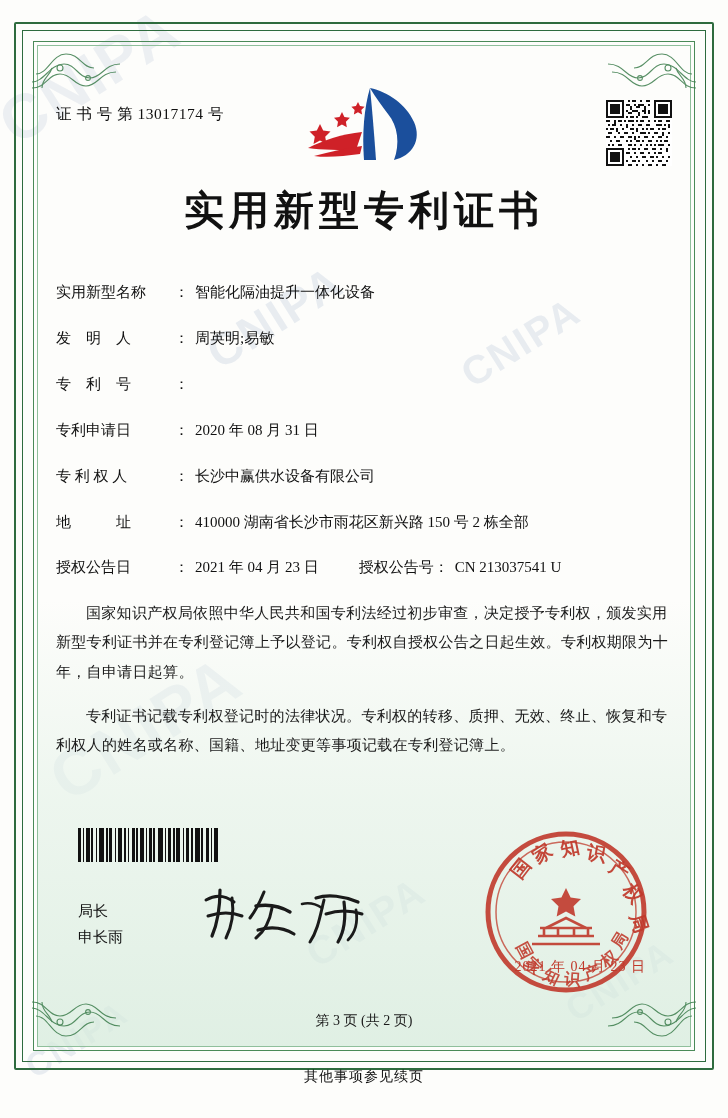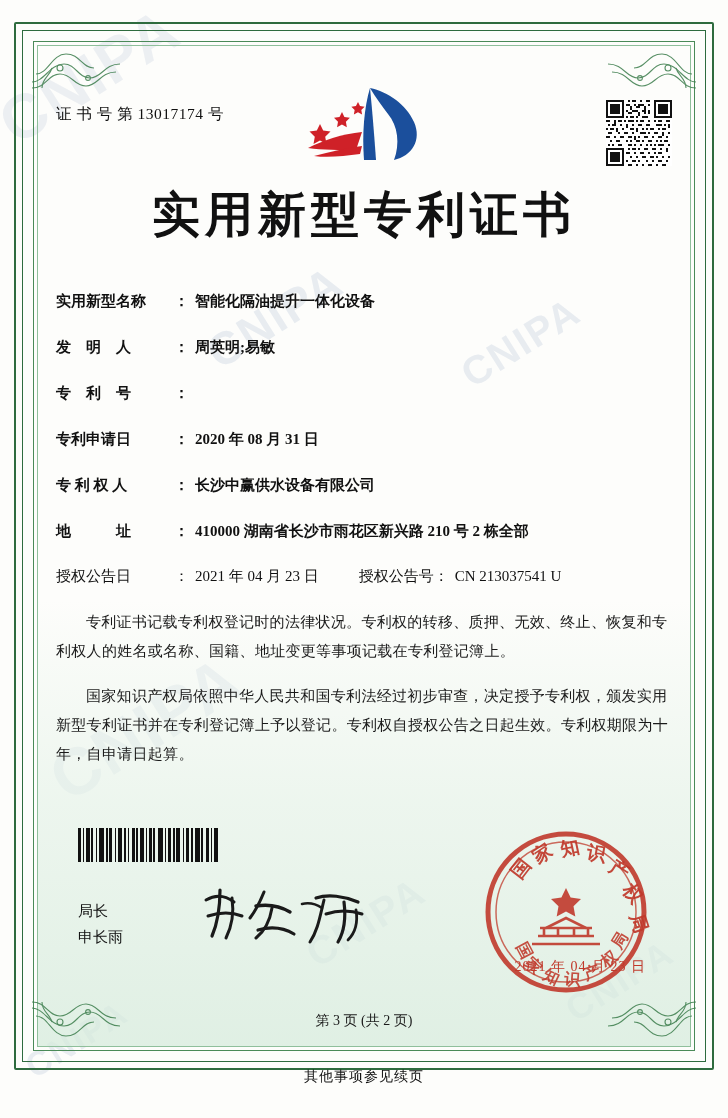--- a/index.html
+++ b/index.html
@@ -112,39 +112,38 @@
   .qr {
     position: absolute;
     right: 56px;
     top: 100px;
     width: 66px; height: 66px;
   }
   .qr svg { display:block; width:100%; height:100%; }
 
   .title {
     text-align: center;
-    font-size: 48px;
+    font-size: 40px;
     font-weight: 700;
     letter-spacing: 5px;
     margin-top: 58px;
     color: #111;
     font-family: "Liberation Serif", serif;
   }
 
   .fields {
     margin-top: 44px;
     font-size: 15px;
     color: #111;
   }
   .field {
     display: flex;
     align-items: center;
     margin-bottom: 25px;
     line-height: 1.4;
-    font-weight: bold;
   }
   .f-label {
     width: 118px;
     flex: 0 0 118px;
     letter-spacing: 0px;
     white-space: nowrap;
   }
   .f-label.sp1 { letter-spacing: 0px; }
   .f-colon { margin-right: 6px; }
   .f-value { flex: 1; }
@@ -488,38 +487,38 @@
 
       <div class="field">
         <span class="f-label sp1">专 利 权 人</span>
         <span class="f-colon">：</span>
         <span class="f-value">长沙中赢供水设备有限公司</span>
       </div>
 
       <div class="field">
         <span class="f-label sp1">地　　　址</span>
         <span class="f-colon">：</span>
-        <span class="f-value">410000 湖南省长沙市雨花区新兴路 210 号 2 栋全部</span>
+        <span class="f-value">410000 湖南省长沙市雨花区新兴路 150 号 2 栋全部</span>
       </div>
 
       <div class="field-inline">
         <span class="f-label sp1">授权公告日</span>
         <span class="f-colon">：</span>
         <span>2021 年 04 月 23 日</span>
         <span class="inline-2">
           <span class="f-label">授权公告号</span>
           <span class="f-colon">：</span>
           <span>CN 213037541 U</span>
         </span>
       </div>
 
     </div>
 
+    <p class="para">国家知识产权局依照中华人民共和国专利法经过初步审查，决定授予专利权，颁发实用新型专利证书并在专利登记簿上予以登记。专利权自授权公告之日起生效。专利权期限为十年，自申请日起算。</p>
     <p class="para">专利证书记载专利权登记时的法律状况。专利权的转移、质押、无效、终止、恢复和专利权人的姓名或名称、国籍、地址变更等事项记载在专利登记簿上。</p>
-    <p class="para">国家知识产权局依照中华人民共和国专利法经过初步审查，决定授予专利权，颁发实用新型专利证书并在专利登记簿上予以登记。专利权自授权公告之日起生效。专利权期限为十年，自申请日起算。</p>
 
   </div>
 
   <div class="barcode">
     <i style="width:3px"></i>
       <i style="width:2px;background:transparent"></i>
     <i style="width:1px"></i>
       <i style="width:2px;background:transparent"></i>
     <i style="width:4px"></i>
       <i style="width:1px;background:transparent"></i>

